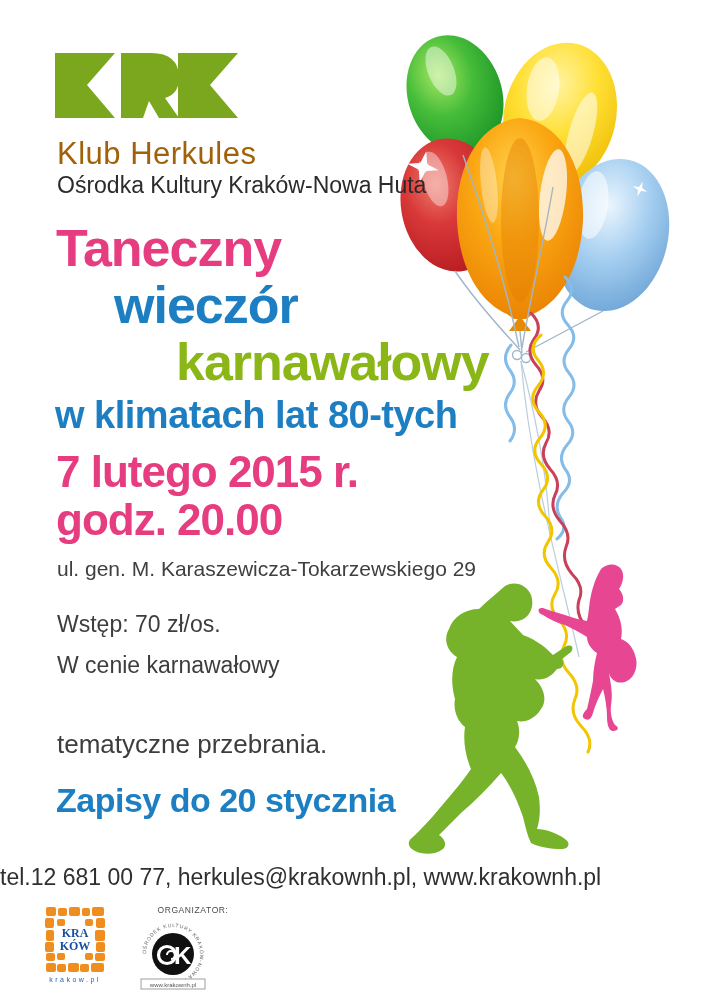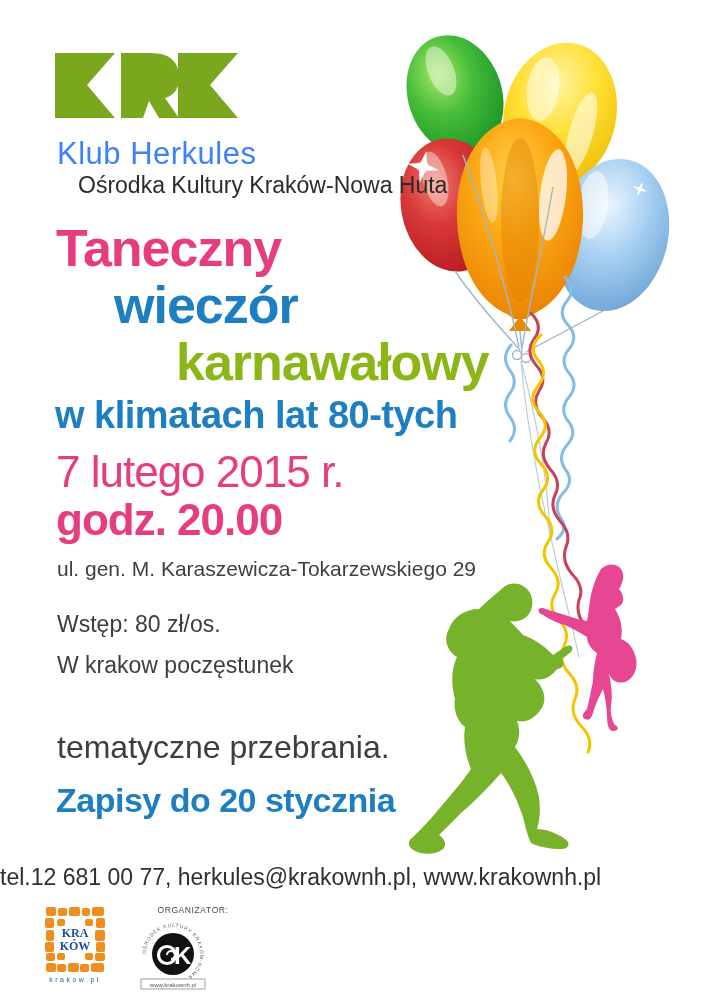--- a/index.html
+++ b/index.html
@@ -2,34 +2,34 @@
 <html><head>
 <meta charset="utf-8">
 <style>
   html,body{margin:0;padding:0;background:#888;}
   #poster{
     position:relative;width:708px;height:1000px;margin:0 auto;
     background:#ffffff;overflow:hidden;
     font-family:"Liberation Sans",sans-serif;color:#3d3d3d;
   }
   .abs{position:absolute;white-space:nowrap;}
-  .klub{left:57px;top:136px;font-size:31px;color:#3b82f6;letter-spacing:.5px;}
-  .org{left:57px;top:172px;font-size:23px;color:#2b2b2b;margin-left:21px;}
+  .klub{left:57px;top:136px;font-size:31px;color:#a16207;letter-spacing:.5px;}
+  .org{left:57px;top:172px;font-size:23px;color:#2b2b2b;}
   .t-word{font-weight:bold;font-size:52px;letter-spacing:-1px;line-height:1;}
   .t1{left:56px;top:222px;color:#e63d80;}
   .t2{left:114px;top:279px;color:#1d7fc1;}
   .t3{left:176px;top:336px;color:#8ab717;}
   .tagline{left:55px;top:394px;font-weight:bold;font-size:38px;color:#1d7fc1;letter-spacing:-0.5px;}
-  .date{left:56px;top:447px;font-weight:normal;font-size:44px;color:#e63d80;letter-spacing:-1px;}
+  .date{left:56px;top:447px;font-weight:bold;font-size:44px;color:#e63d80;letter-spacing:-1px;}
   .time{left:56px;top:495px;font-weight:bold;font-size:44px;color:#e63d80;letter-spacing:-1px;}
   .addr{left:57px;top:557px;font-size:21px;color:#3f3f3f;}
   .price{left:57px;top:611px;font-size:23px;}
   .included{left:57px;top:652px;font-size:23px;}
   .dress1{left:57px;top:695px;font-size:28px;}
-  .dress2{left:57px;top:729px;font-size:32px;}
+  .dress2{left:57px;top:729px;font-size:26px;}
   .signup{left:56px;top:781px;font-weight:bold;font-size:34px;color:#1d7fc1;letter-spacing:-0.5px;}
   .tel{left:0;top:864px;width:572px;text-align:center;font-size:23px;color:#2f2f2f;}
   .svg-abs{position:absolute;display:block;}
   .org-label{left:130px;top:905px;width:86px;text-align:center;font-size:8.5px;color:#4a4a4a;letter-spacing:.6px;margin-left:20px;}
 </style>
 </head>
 <body>
 
 <div id="poster">
 
@@ -131,22 +131,22 @@
 
   <div class="abs t-word t1">Taneczny</div>
   <div class="abs t-word t2">wieczór</div>
   <div class="abs t-word t3">karnawałowy</div>
   <div class="abs tagline">w klimatach lat 80-tych</div>
 
   <div class="abs date">7 lutego 2015 r.</div>
   <div class="abs time">godz. 20.00</div>
   <div class="abs addr">ul. gen. M. Karaszewicza-Tokarzewskiego 29</div>
 
-  <div class="abs price">Wstęp: 80 zł/os.</div>
-  <div class="abs included">W krakow poczęstunek</div>
+  <div class="abs price">Wstęp: 70 zł/os.</div>
+  <div class="abs included">W cenie karnawałowy</div>
   <div class="abs dress2">tematyczne przebrania.</div>
   <div class="abs signup">Zapisy do 20 stycznia</div>
 
   <svg class="svg-abs" style="left:405px;top:577px;" width="175" height="285" viewBox="0 0 175 285">
     <title>dancing-man-silhouette</title>
     <path fill="#77b32a" d="M100,9 C110,3 122,8 126,18 C129,26 127,36 120,41 C116,44 110,45 105,44
       L118,58 C134,64 142,72 148,78 L160,70 C165,67 170,69 166,75 L157,82 C160,86 158,92 152,92
       C146,100 138,104 130,102 C140,112 142,124 136,132 C130,142 120,146 112,144
       C116,154 114,164 110,170 C122,186 130,202 134,220 C136,236 134,246 132,252
       C140,252 152,256 160,262 C166,266 164,272 156,272 C146,272 134,270 126,266

